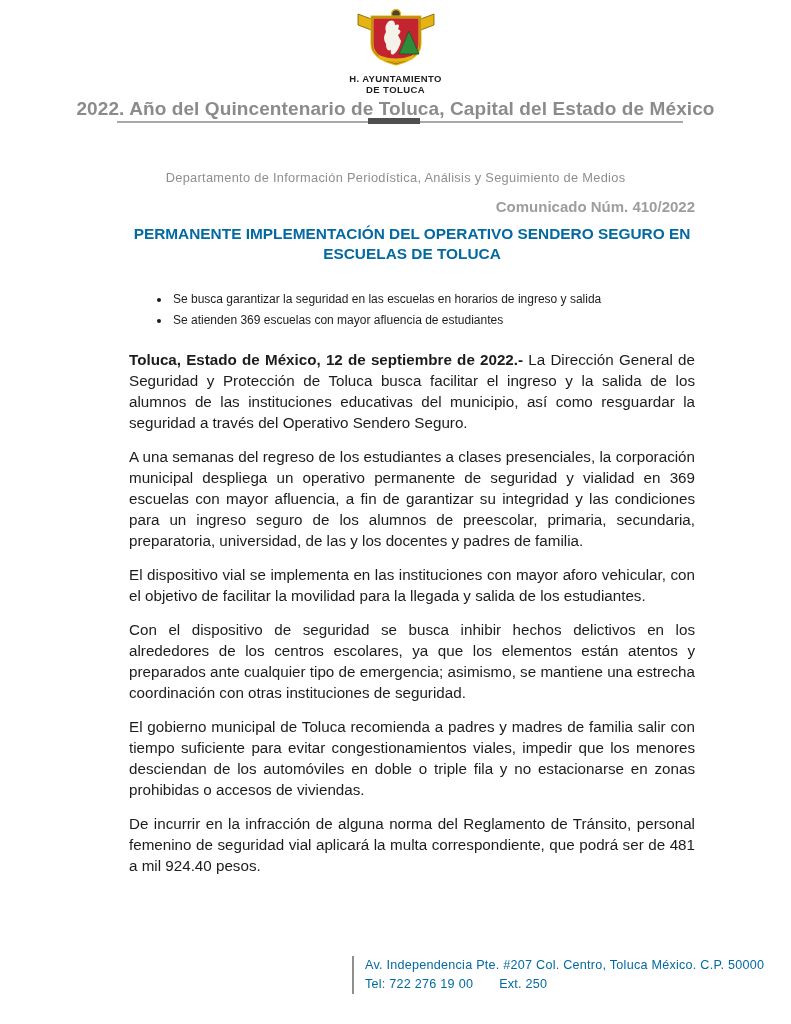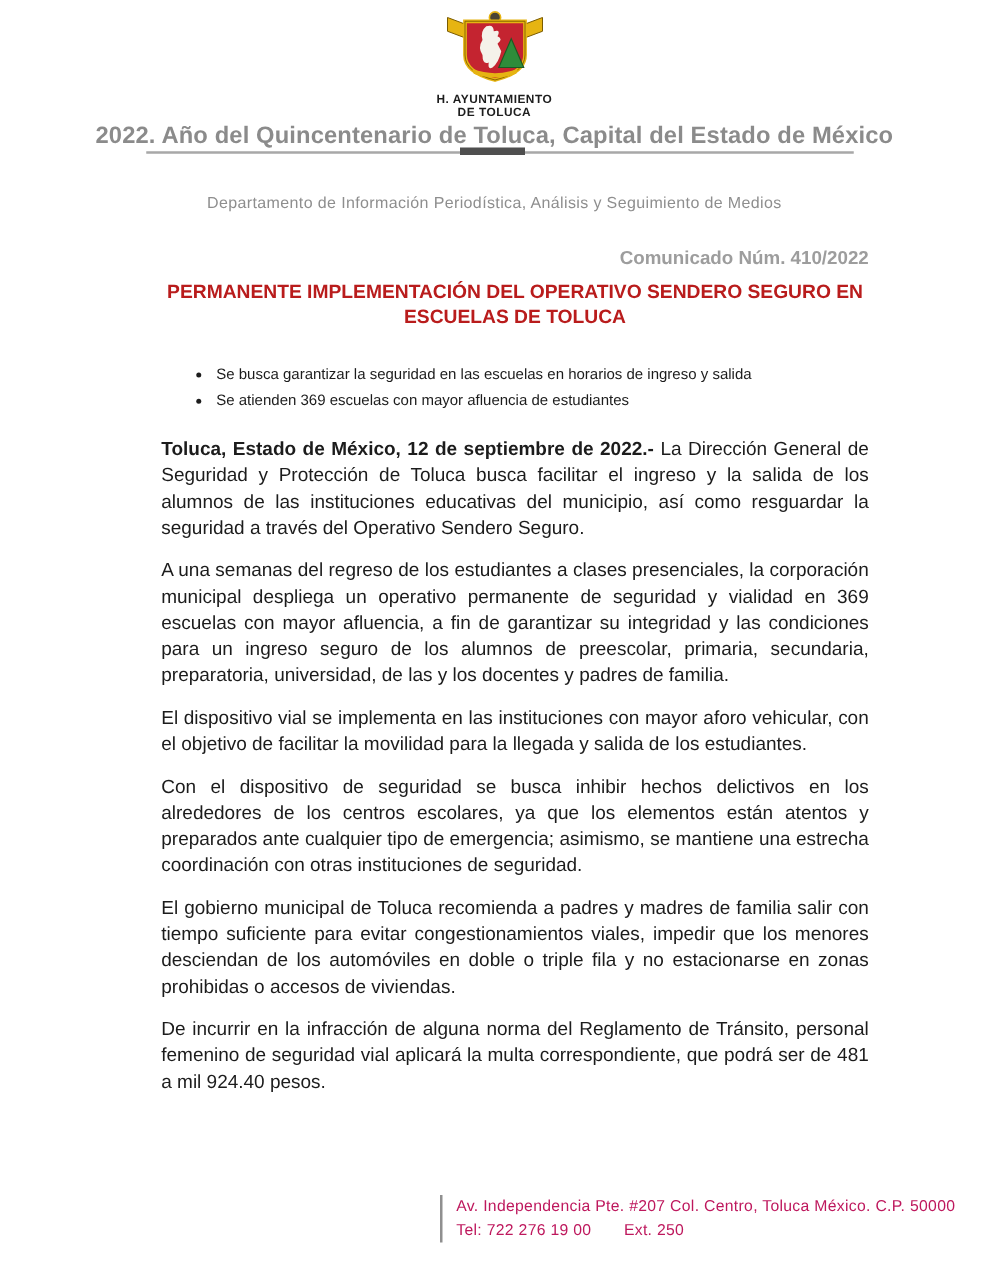--- a/index.html
+++ b/index.html
@@ -63,21 +63,21 @@
     left: 0;
     width: 100%;
     text-align: center;
     font-size: 15px;
     font-weight: bold;
     color: #6f6f6f;
     letter-spacing: 0.35px;
   }
   .subdept-line {
     position: absolute;
-    top: 154px;
+    top: 170px;
     left: 0;
     width: 100%;
     text-align: center;
     font-size: 12.8px;
     color: #8e8e8e;
     letter-spacing: 0.3px;
   }
 
   
   .content {
@@ -92,21 +92,21 @@
     font-size: 15px;
     font-weight: bold;
     color: #9d9d9d;
     line-height: 21px;
   }
   .doc-title {
     margin-top: 7px;
     text-align: center;
     font-size: 15.4px;
     font-weight: bold;
-    color: #b91c1c;
+    color: #0369a1;
     line-height: 1.32;
   }
   ul.bullets {
     margin: 24px 0 0 0;
     padding: 0 0 0 42px;
     list-style: disc;
   }
   ul.bullets li {
     font-size: 12px;
     line-height: 21px;
@@ -122,21 +122,21 @@
   .content p.first-para { margin-top: 18px; }
 
   
   .footer-address {
     position: absolute;
     top: 956px;
     left: 352px;
     border-left: 2px solid #8f8f8f;
     padding-left: 11px;
     font-size: 12.6px;
-    color: #be185d;
+    color: #0369a1;
     line-height: 1.5;
     letter-spacing: 0.25px;
   }
   .footer-address .ext { display: inline-block; margin-left: 26px; }
   .footer-bar {
     position: absolute;
     top: 1003px;
     left: 0;
     width: 341px;
     height: 16px;

